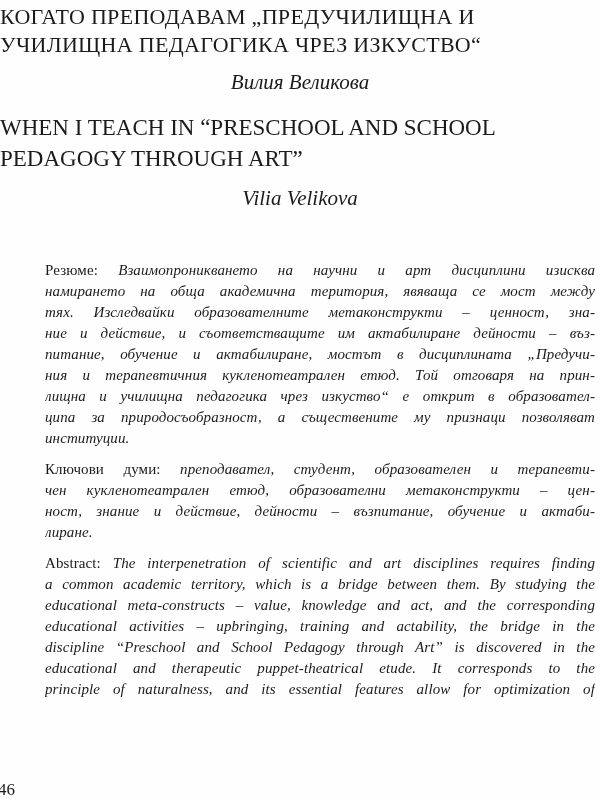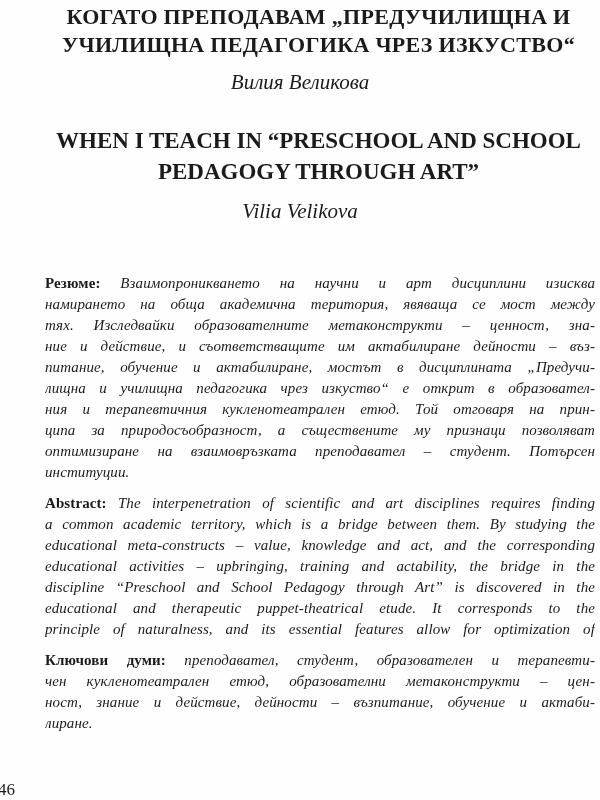--- a/index.html
+++ b/index.html
@@ -11,40 +11,38 @@
     position: relative;
     width: 600px;
     height: 800px;
     margin: 0 auto;
     background: #fefefe;
     color: #1b1b1b;
     font-family: "Liberation Serif", serif;
     overflow: hidden;
   }
   .title {
-    text-align: center;
-    font-weight: bold;
-    padding-left: 37px;
+    font-weight: normal;
   }
   .title .tline { display: block; }
   .title-bg {
     padding-top: 3px;
     font-size: 22px;
     line-height: 28px;
     letter-spacing: 0.3px;
   }
   .author {
     text-align: center;
     font-style: italic;
     font-size: 21px;
     line-height: 26px;
   }
   .author-bg { margin-top: 10px; }
   .title-en {
-    margin-top: 30px;
+    margin-top: 17px;
     font-size: 23px;
     line-height: 31px;
   }
   .author-en { margin-top: 11px; text-align: center; }
   .body-block {
     margin: 49px 5px 0 45px;
     font-size: 15px;
     font-style: italic;
     letter-spacing: 0.1px;
   }
@@ -54,21 +52,21 @@
   .line {
     line-height: 21px;
     height: 21px;
     overflow: hidden;
   }
   .line.jl {
     text-align: justify;
     text-align-last: justify;
   }
   .lbl {
-    font-weight: bold;
+    font-weight: normal;
     font-style: normal;
   }
   .pagenum {
     position: absolute;
     left: -2px;
     bottom: 1px;
     font-size: 17px;
     line-height: 19px;
     font-style: normal;
   }
@@ -92,38 +90,37 @@
 
   <div class="author author-en">Vilia Velikova</div>
 
   <div class="body-block">
     <div class="para">
         <div class="line jl"><span class="lbl">Резюме:</span> Взаимопроникването на научни и арт дисциплини изисква</div>
         <div class="line jl">намирането на обща академична територия, явяваща се мост между</div>
         <div class="line jl">тях. Изследвайки образователните метаконструкти – ценност, зна-</div>
         <div class="line jl">ние и действие, и съответстващите им актабилиране дейности – въз-</div>
         <div class="line jl">питание, обучение и актабилиране, мостът в дисциплината „Предучи-</div>
+        <div class="line jl">ния и терапевтичния кукленотеатрален етюд. Той отговаря на прин-</div>
         <div class="line jl">лищна и училищна педагогика чрез изкуство“ е открит в образовател-</div>
-        <div class="line jl">ния и терапевтичния кукленотеатрален етюд. Той отговаря на прин-</div>
         <div class="line jl">ципа за природосъобразност, а съществените му признаци позволяват</div>
-        <div class="line jl">оптимизиране на взаимовръзката преподавател – студент. Потърсен</div>
         <div class="line">институции.</div>
+      </div>
+    <div class="para">
+        <div class="line jl"><span class="lbl">Ключови думи:</span> преподавател, студент, образователен и терапевти-</div>
+        <div class="line jl">чен кукленотеатрален етюд, образователни метаконструкти – цен-</div>
+        <div class="line jl">ност, знание и действие, дейности – възпитание, обучение и актаби-</div>
+        <div class="line">лиране.</div>
       </div>
     <div class="para para-abstract-en">
         <div class="line jl"><span class="lbl">Abstract:</span> The interpenetration of scientific and art disciplines requires finding</div>
         <div class="line jl">a common academic territory, which is a bridge between them. By studying the</div>
         <div class="line jl">educational meta-constructs – value, knowledge and act, and the corresponding</div>
         <div class="line jl">educational activities – upbringing, training and actability, the bridge in the</div>
         <div class="line jl">discipline “Preschool and School Pedagogy through Art” is discovered in the</div>
         <div class="line jl">educational and therapeutic puppet-theatrical etude. It corresponds to the</div>
         <div class="line jl">principle of naturalness, and its essential features allow for optimization of</div>
       </div>
-    <div class="para">
-        <div class="line jl"><span class="lbl">Ключови думи:</span> преподавател, студент, образователен и терапевти-</div>
-        <div class="line jl">чен кукленотеатрален етюд, образователни метаконструкти – цен-</div>
-        <div class="line jl">ност, знание и действие, дейности – възпитание, обучение и актаби-</div>
-        <div class="line">лиране.</div>
-      </div>
   </div>
 
   <div class="pagenum">46</div>
 
 </div>
 
 </body></html>

